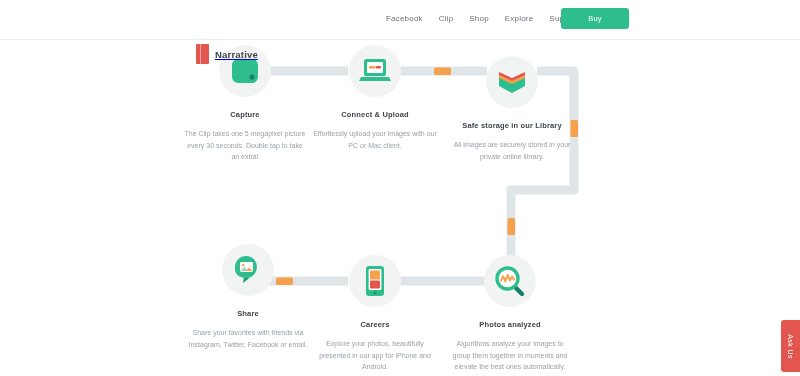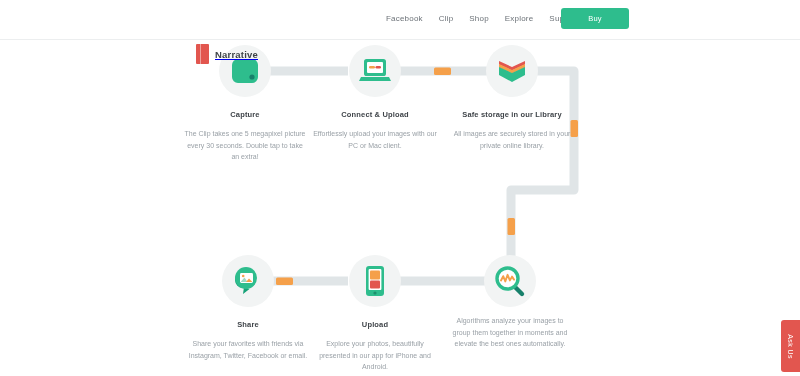--- a/index.html
+++ b/index.html
@@ -155,24 +155,24 @@
     margin-top: 8px;
     font-size: 7px;
     line-height: 11.5px;
     color: #9aa1a7;
     padding: 0 8px;
   }
 
   
   #node-capture  { left: 175px; top: 5px; }
   #node-connect  { left: 305px; top: 5px; }
-  #node-library  { left: 442px; top: 5px; }
-
-  
-  #node-share    { left: 178px; top: 215px; }
+  #node-library  { left: 442px; top: 16px; }
+
+  
+  #node-share    { left: 178px; top: 204px; }
   #node-browse   { left: 305px; top: 215px; }
   #node-analyzed { left: 440px; top: 215px; }
 
   
   .ask-us-tab {
     position: absolute;
     right: 0;
     top: 320px;
     width: 19px;
     height: 52px;
@@ -301,34 +301,35 @@
       <div class="icon-holder">
         <svg width="26" height="34" viewBox="0 0 26 34">
           <rect x="4" y="2" width="18" height="30" rx="3" fill="#2ebd8d"></rect>
           <rect x="6.6" y="5" width="12.8" height="21" rx="1" fill="#ffffff"></rect>
           <rect x="8" y="6.5" width="10" height="9" rx="1" fill="#f5a04a"></rect>
           <rect x="8" y="16.5" width="10" height="8" rx="1" fill="#e2564f"></rect>
           <circle cx="13" cy="29" r="1.6" fill="#1d8f6d"></circle>
         </svg>
       </div>
     </div>
-    <div class="node-title">Upload</div>
+    <div class="node-title">Careers</div>
     <div class="node-desc">Explore your photos, beautifully presented in our app for iPhone and Android.</div>
   </div>
 
   <div class="node" id="node-analyzed">
     <div class="node-disc">
       <div class="icon-holder">
         <svg width="34" height="34" viewBox="0 0 34 34">
           <path d="M20.5 21.5 L29 30" stroke="#17806b" stroke-width="4.4" stroke-linecap="round"></path>
           <circle cx="14.5" cy="14.5" r="10.5" fill="#ffffff" stroke="#2ebd8d" stroke-width="3.4"></circle>
           <path d="M8 16.5 L10.2 12.2 L12.3 17.4 L14.6 10.8 L16.9 16.4 L19 12.6 L21 15.6" fill="none" stroke="#f5a04a" stroke-width="1.9" stroke-linecap="round" stroke-linejoin="round"></path>
         </svg>
       </div>
     </div>
+    <div class="node-title">Photos analyzed</div>
     <div class="node-desc">Algorithms analyze your images to group them together in moments and elevate the best ones automatically.</div>
   </div>
 
 </main>
 
 <div class="ask-us-tab">
   <span class="ask-us-label">Ask Us</span>
 </div>
 
 </body></html>

